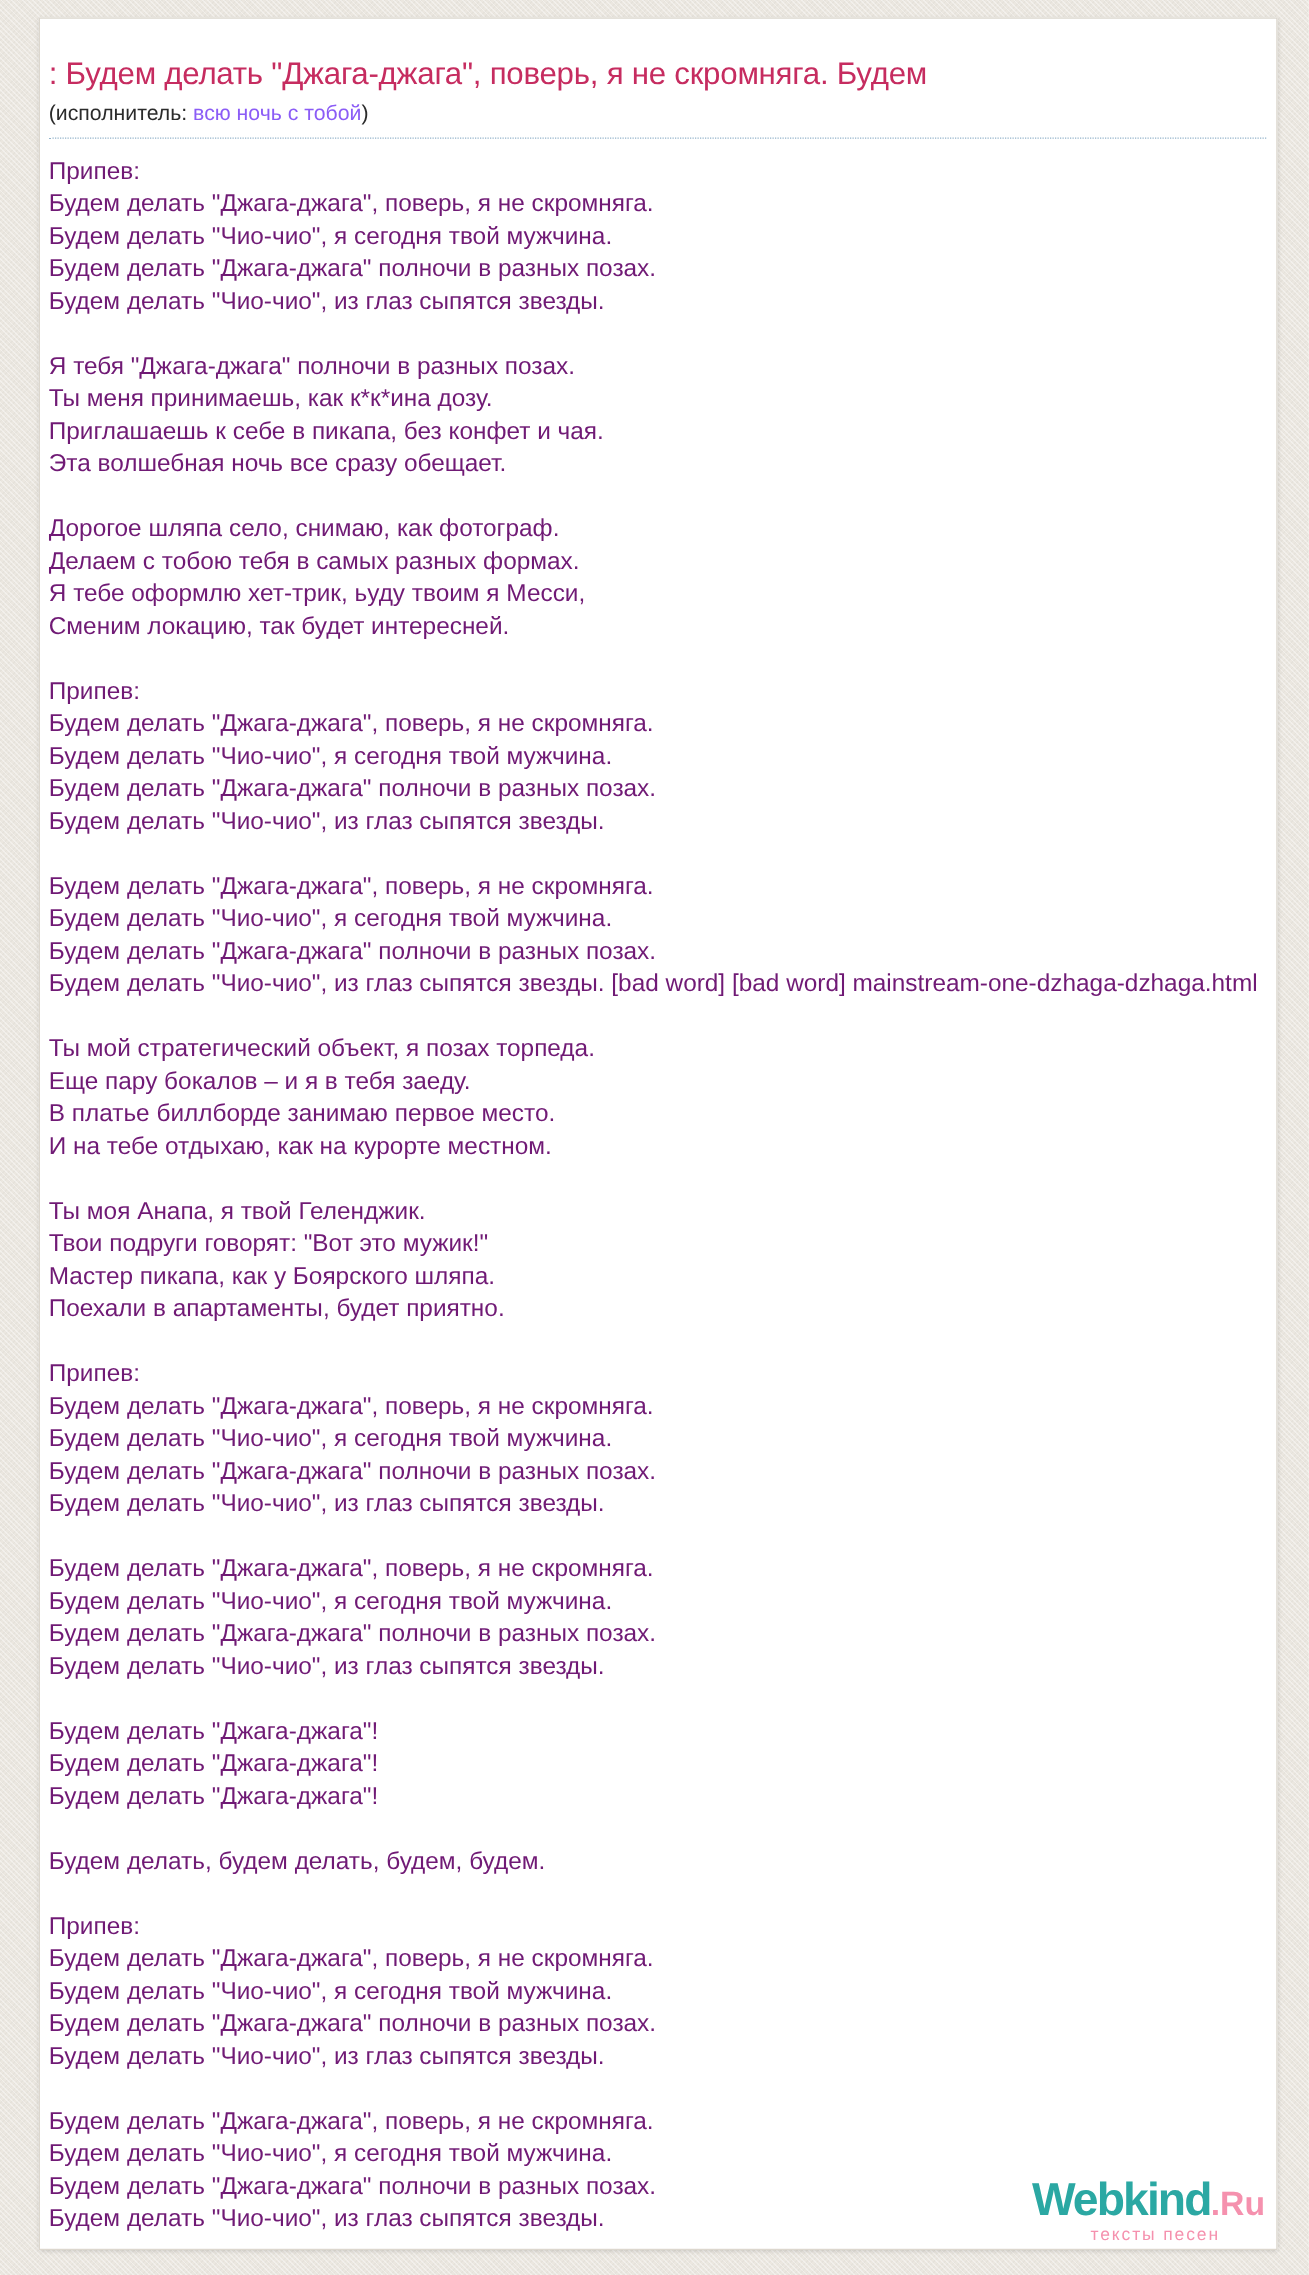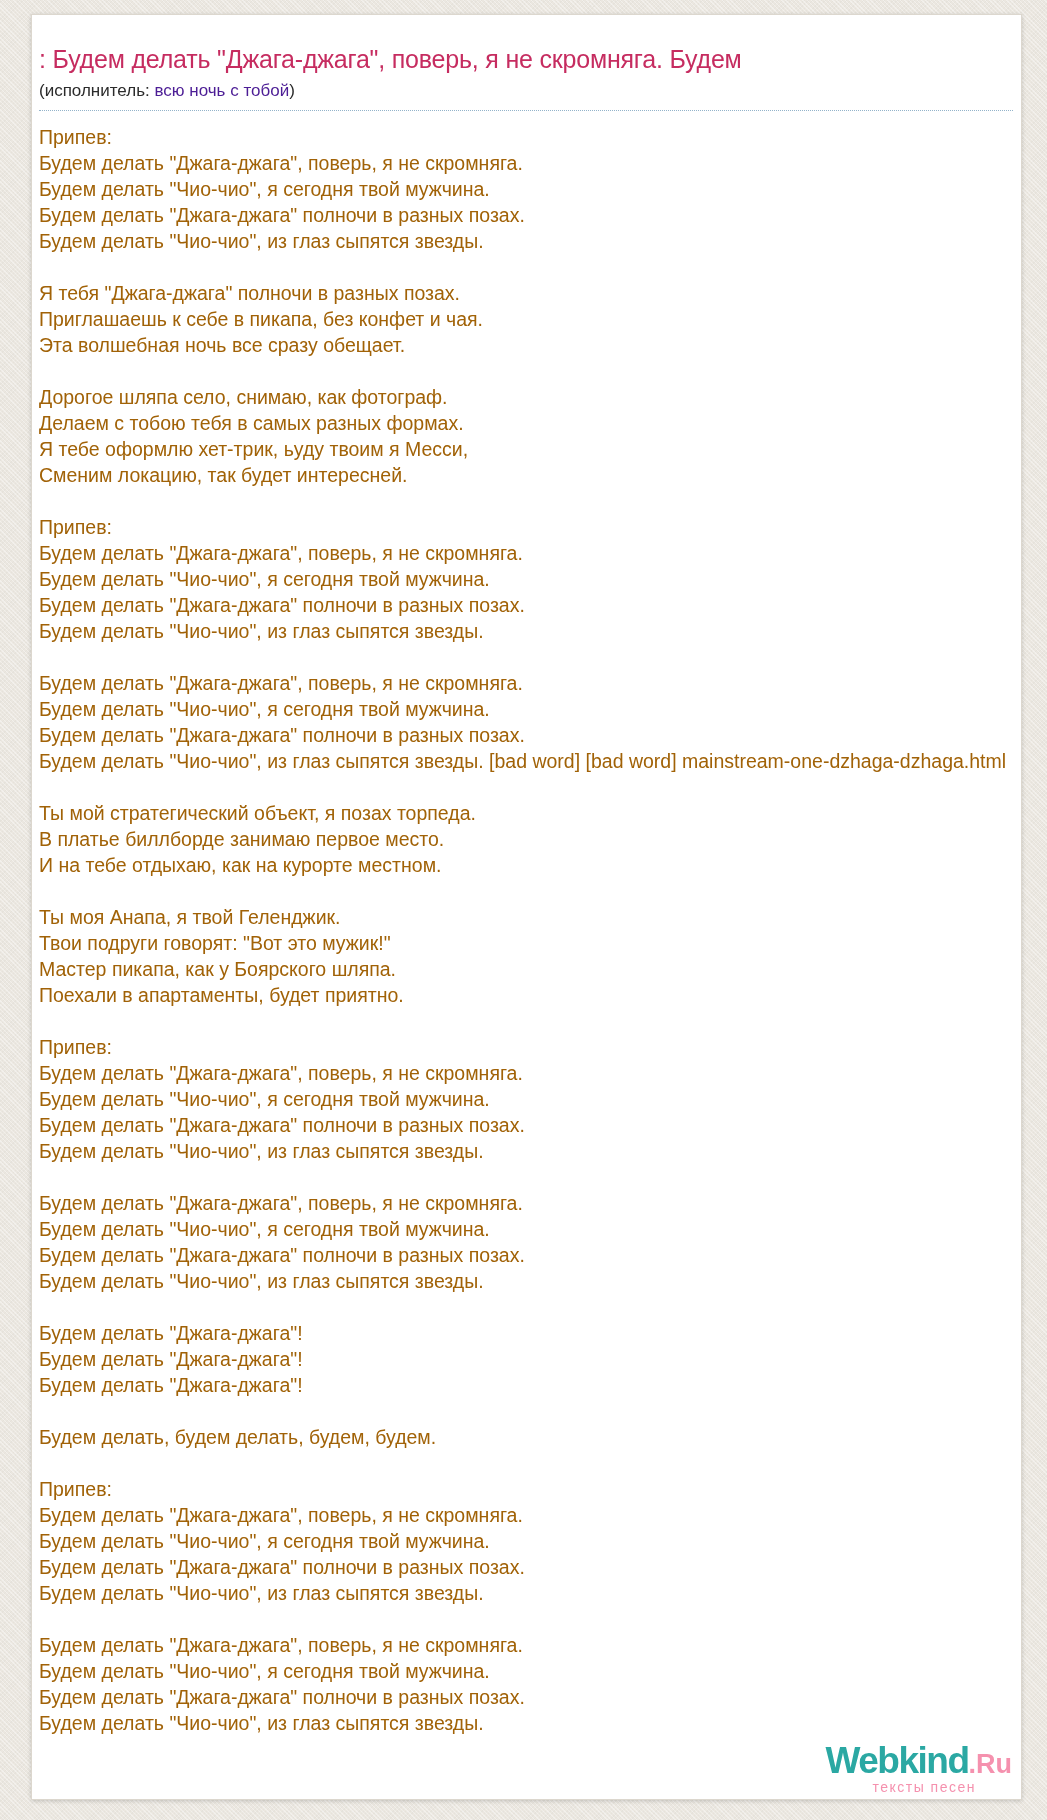--- a/index.html
+++ b/index.html
@@ -32,29 +32,29 @@
   }
   .artist {
     margin-top: 7px;
     font-size: 17px;
     color: #2b2b2b;
     padding-bottom: 9px;
     border-bottom: 1px dotted #93b3ca;
     white-space: nowrap;
   }
   .artist-link {
-    color: #4c1d95;
+    color: #8b5cf6;
     text-decoration: none;
     cursor: pointer;
   }
   .lyrics {
     margin-top: 13px;
     font-size: 19.5px;
     line-height: 26px;
-    color: #a16207;
+    color: #701a75;
     overflow: hidden;
   }
   .stanza { margin-bottom: 26px; }
   .line { white-space: nowrap; }
   .logo {
     position: absolute;
     right: 9px; bottom: 4px;
     text-align: right;
     cursor: pointer;
     background: #ffffff;
@@ -94,20 +94,21 @@
     <div class="lyrics" id="lyrics">
         <div class="stanza">
           <div class="line">Припев:</div>
           <div class="line">Будем делать "Джага-джага", поверь, я не скромняга.</div>
           <div class="line">Будем делать "Чио-чио", я сегодня твой мужчина.</div>
           <div class="line">Будем делать "Джага-джага" полночи в разных позах.</div>
           <div class="line">Будем делать "Чио-чио", из глаз сыпятся звезды.</div>
         </div>
         <div class="stanza">
           <div class="line">Я тебя "Джага-джага" полночи в разных позах.</div>
+          <div class="line">Ты меня принимаешь, как к*к*ина дозу.</div>
           <div class="line">Приглашаешь к себе в пикапа, без конфет и чая.</div>
           <div class="line">Эта волшебная ночь все сразу обещает.</div>
         </div>
         <div class="stanza">
           <div class="line">Дорогое шляпа село, снимаю, как фотограф.</div>
           <div class="line">Делаем с тобою тебя в самых разных формах.</div>
           <div class="line">Я тебе оформлю хет-трик, ьуду твоим я Месси,</div>
           <div class="line">Сменим локацию, так будет интересней.</div>
         </div>
         <div class="stanza">
@@ -118,20 +119,21 @@
           <div class="line">Будем делать "Чио-чио", из глаз сыпятся звезды.</div>
         </div>
         <div class="stanza">
           <div class="line">Будем делать "Джага-джага", поверь, я не скромняга.</div>
           <div class="line">Будем делать "Чио-чио", я сегодня твой мужчина.</div>
           <div class="line">Будем делать "Джага-джага" полночи в разных позах.</div>
           <div class="line">Будем делать "Чио-чио", из глаз сыпятся звезды. [bad word] [bad word] mainstream-one-dzhaga-dzhaga.html</div>
         </div>
         <div class="stanza">
           <div class="line">Ты мой стратегический объект, я позах торпеда.</div>
+          <div class="line">Еще пару бокалов – и я в тебя заеду.</div>
           <div class="line">В платье биллборде занимаю первое место.</div>
           <div class="line">И на тебе отдыхаю, как на курорте местном.</div>
         </div>
         <div class="stanza">
           <div class="line">Ты моя Анапа, я твой Геленджик.</div>
           <div class="line">Твои подруги говорят: "Вот это мужик!"</div>
           <div class="line">Мастер пикапа, как у Боярского шляпа.</div>
           <div class="line">Поехали в апартаменты, будет приятно.</div>
         </div>
         <div class="stanza">

